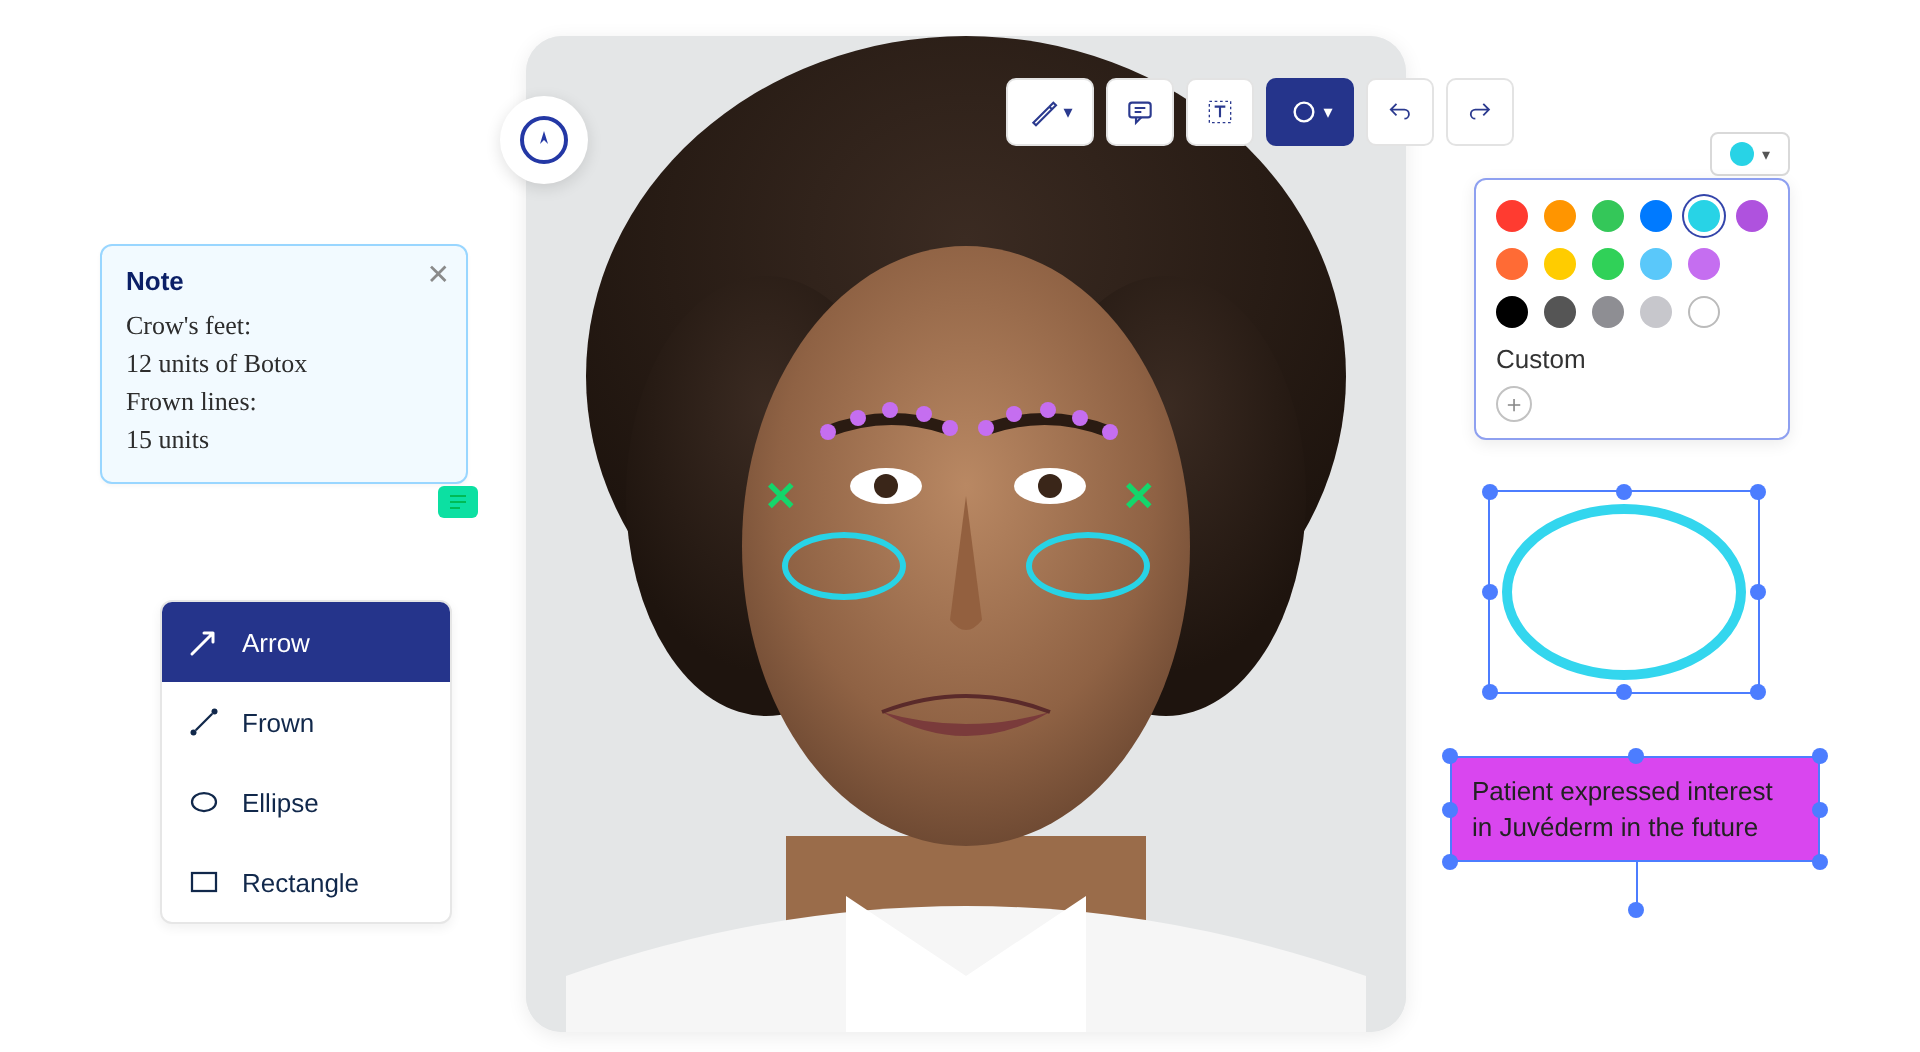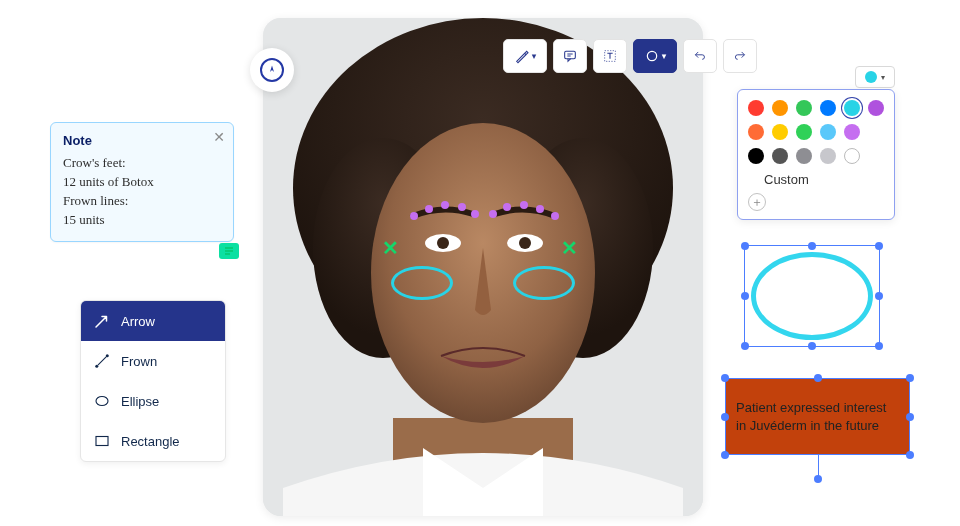--- a/index.html
+++ b/index.html
@@ -143,21 +143,21 @@
     }
     .color-trigger .swatch { width: 12px; height: 12px; border-radius:50%; background:#28d3e6; }
     .color-trigger .caret { font-size: 8px; color:#555; }
     .swatch-row { display:flex; gap:8px; margin-bottom:8px; }
     .sw {
       width:16px; height:16px; border-radius:50%;
       cursor:pointer;
     }
     .sw.ring { box-shadow: 0 0 0 2px #fff, 0 0 0 3px #3344aa; }
     .sw.hollow { background:#fff; border:1px solid #bbb; }
-    .custom-label { font-size: 13px; color:#333; margin: 4px 0 6px 16px; }
+    .custom-label { font-size: 13px; color:#333; margin: 4px 0 6px 0; }
     .add-swatch {
       width:18px; height:18px; border:1px solid #c2c2c2; border-radius:50%;
       display:flex; align-items:center; justify-content:center;
       color:#888; font-size:12px; cursor:pointer;
     }
 
     .sel-box {
       position: absolute;
       border: 1px solid #4c7dff;
       background: transparent;
@@ -175,22 +175,22 @@
       border-radius: 50%;
     }
 
     .textbox-sel {
       position:absolute;
       left: 725px; top: 378px;
       width: 185px;
     }
     .textbox-inner {
       border: 1px solid #4c7dff;
-      background:#c2410c;
-      padding: 20px 10px;
+      background:#d946ef;
+      padding: 8px 10px;
       font-size: 13px;
       line-height: 1.35;
       color:#222;
     }
     .textbox-sel .handle {
       position:absolute; width:8px; height:8px; background:#4c7dff; border-radius:50%;
     }
   </style>
 </head>
 <body>

